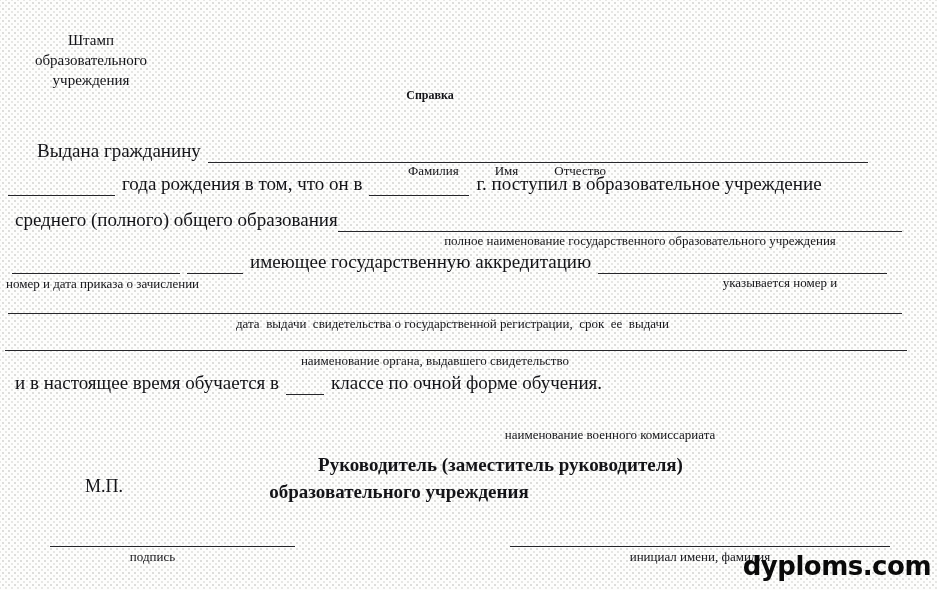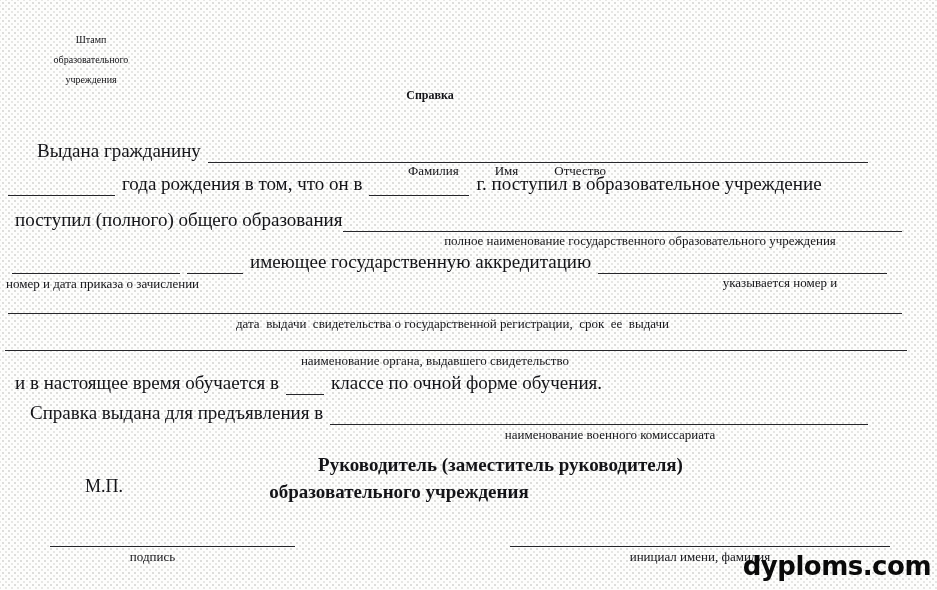--- a/index.html
+++ b/index.html
@@ -18,21 +18,21 @@
   }
   .abs{position:absolute;}
   .txt{font-size:19px;line-height:24px;white-space:nowrap;}
   .bold{font-weight:bold;}
   .cap{font-size:13px;line-height:15px;white-space:pre;}
   .row{display:flex;align-items:flex-end;column-gap:7px;}
   .blank{border-bottom:1.5px solid #26262a;height:22px;}
   .grow{flex:1 1 auto;}
   .rule{border-bottom:1.5px solid #26262a;}
   .center{text-align:center;}
-  .stamp{font-size:10px;line-height:20px;text-align:center;}
+  .stamp{font-size:15px;line-height:20px;text-align:center;}
   .title{font-size:12px;font-weight:bold;text-align:center;}
   .watermark{
     font-family:"DejaVu Sans", sans-serif;
     font-weight:bold;font-size:26px;letter-spacing:-0.5px;color:#0a0a0a;
   }
 </style>
 </head>
 <body>
 
 <div class="page">
@@ -56,21 +56,21 @@
   </div>
 
   <div class="abs row txt" style="left:8px;top:172px;">
     <span class="blank" style="width:107px;"></span>
     <span>года рождения в том, что он в</span>
     <span class="blank" style="width:100px;"></span>
     <span>г. поступил в образовательное учреждение</span>
   </div>
 
   <div class="abs row txt" style="left:15px;top:208px;right:35px;column-gap:0;">
-    <span>поступил (полного) общего образования</span>
+    <span>среднего (полного) общего образования</span>
     <span class="blank grow"></span>
   </div>
   <div class="abs cap center" style="left:390px;top:233px;width:500px;">полное наименование государственного образовательного учреждения</div>
 
   <div class="abs row txt" style="left:12px;top:250px;right:50px;">
     <span class="blank" style="width:168px;"></span>
     <span class="blank" style="width:56px;"></span>
     <span>имеющее государственную аккредитацию</span>
     <span class="blank grow"></span>
   </div>
@@ -82,24 +82,20 @@
 
   <div class="abs rule" style="left:5px;top:337px;right:30px;height:13px;"></div>
   <div class="abs cap center" style="left:0;top:353px;width:870px;">наименование органа, выдавшего свидетельство</div>
 
   <div class="abs row txt" style="left:15px;top:371px;">
     <span>и в настоящее время обучается в</span>
     <span class="blank" style="width:38px;"></span>
     <span>классе по очной форме обучения.</span>
   </div>
 
-  <div class="abs row txt" style="left:30px;top:401px;right:69px;">
-    <span>Справка выдана для предъявления в</span>
-    <span class="blank grow"></span>
-  </div>
   <div class="abs cap center" style="left:360px;top:427px;width:500px;">наименование военного комиссариата</div>
 
   <div class="abs txt bold center" style="left:0;top:453px;width:937px;padding-left:32px;">Руководитель (заместитель руководителя)</div>
   <div class="abs txt bold center" style="left:0;top:480px;width:798px;">образовательного учреждения</div>
   <div class="abs" style="left:85px;top:476px;font-size:18px;">М.П.</div>
 
   <div class="abs rule" style="left:50px;top:533px;width:245px;height:13px;"></div>
   <div class="abs cap center" style="left:45px;top:549px;width:215px;">подпись</div>
 
   <div class="abs rule" style="left:510px;top:533px;width:380px;height:13px;"></div>

